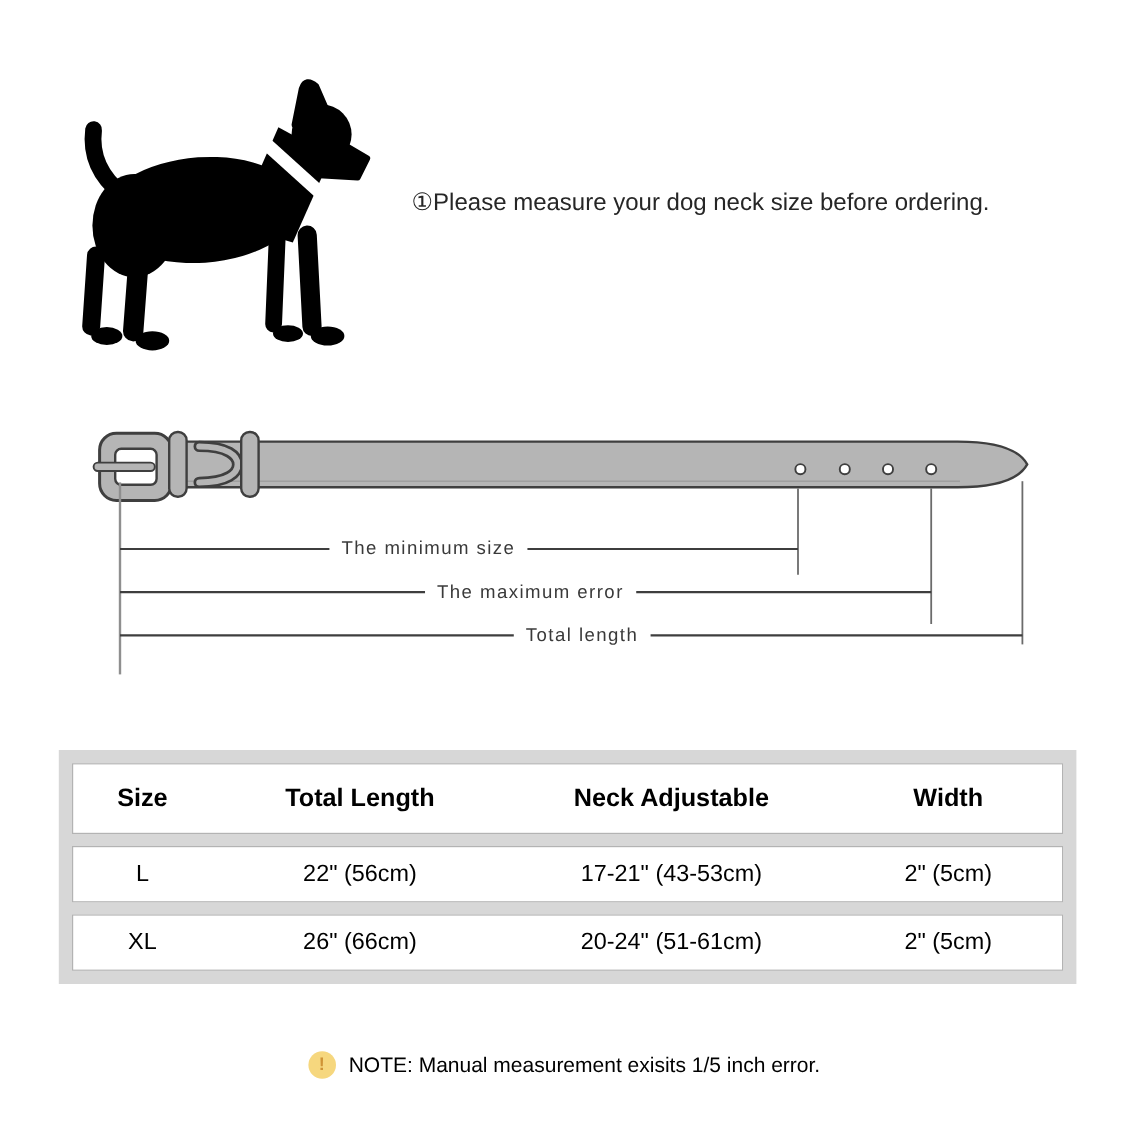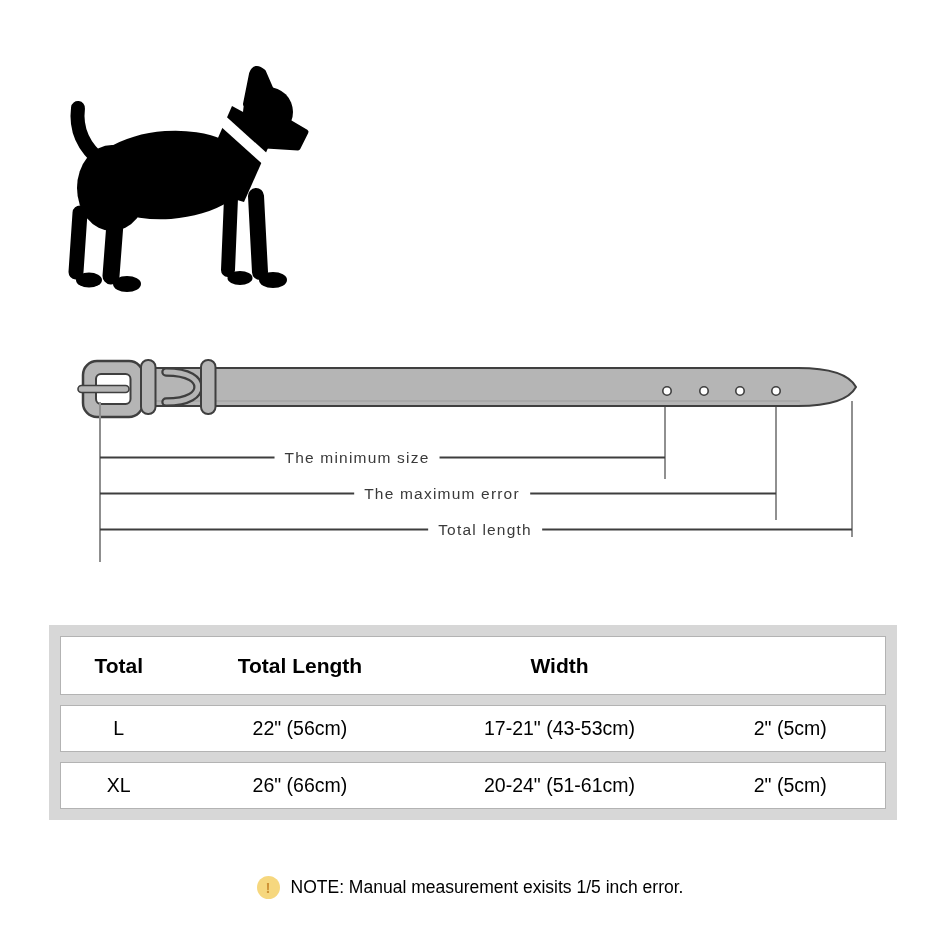--- a/index.html
+++ b/index.html
@@ -61,20 +61,21 @@
       <circle cx="228" cy="62" r="25"></circle>
       <path d="M206,54 L212,24 Q215,15 223,22 L236,52 Z" stroke="#000" stroke-width="6" stroke-linejoin="round"></path>
       <polygon points="232,62 266,82 258,98 226,96" stroke="#000" stroke-width="5" stroke-linejoin="round"></polygon>
     </g>
     <g transform="translate(204,90) rotate(42)">
       <rect x="-29" y="-5.5" width="58" height="11" fill="#ffffff"></rect>
     </g>
   </svg>
 
   <div class="instructions">
+    <div class="l1">①Please measure your dog neck size before ordering.</div>
   </div>
 
   <svg class="collar-svg" width="940" height="230" viewBox="0 0 940 230" xmlns="http://www.w3.org/2000/svg">
 
     <path d="M117,23 H798 C834,23 850,31 856,42 C850,53 834,61 798,61 H117 Z" fill="#b5b5b5" stroke="#3f3f3f" stroke-width="2"></path>
     <path d="M130,56 H800" stroke="#9a9a9a" stroke-width="1.2" fill="none" opacity="0.8"></path>
 
     <circle cx="667" cy="46" r="4.2" fill="#ffffff" stroke="#3f3f3f" stroke-width="1.6"></circle>
     <circle cx="704" cy="46" r="4.2" fill="#ffffff" stroke="#3f3f3f" stroke-width="1.6"></circle>
     <circle cx="740" cy="46" r="4.2" fill="#ffffff" stroke="#3f3f3f" stroke-width="1.6"></circle>
@@ -98,22 +99,23 @@
     <line x1="100" y1="148.5" x2="776" y2="148.5" stroke="#3e3e3e" stroke-width="1.8"></line>
     <line x1="100" y1="184.5" x2="852" y2="184.5" stroke="#3e3e3e" stroke-width="1.8"></line>
   </svg>
 
   <span class="mlabel mlabel-min">The minimum size</span>
   <span class="mlabel mlabel-max">The maximum error</span>
   <span class="mlabel mlabel-total">Total length</span>
 
   <div class="size-table">
     <div class="trow thead">
-      <div>Total</div>
+      <div>Size</div>
       <div>Total Length</div>
+      <div>Neck Adjustable</div>
       <div>Width</div>
     </div>
     <div class="trow tdata">
       <div>L</div>
       <div>22" (56cm)</div>
       <div>17-21" (43-53cm)</div>
       <div>2" (5cm)</div>
     </div>
     <div class="trow tdata">
       <div>XL</div>

